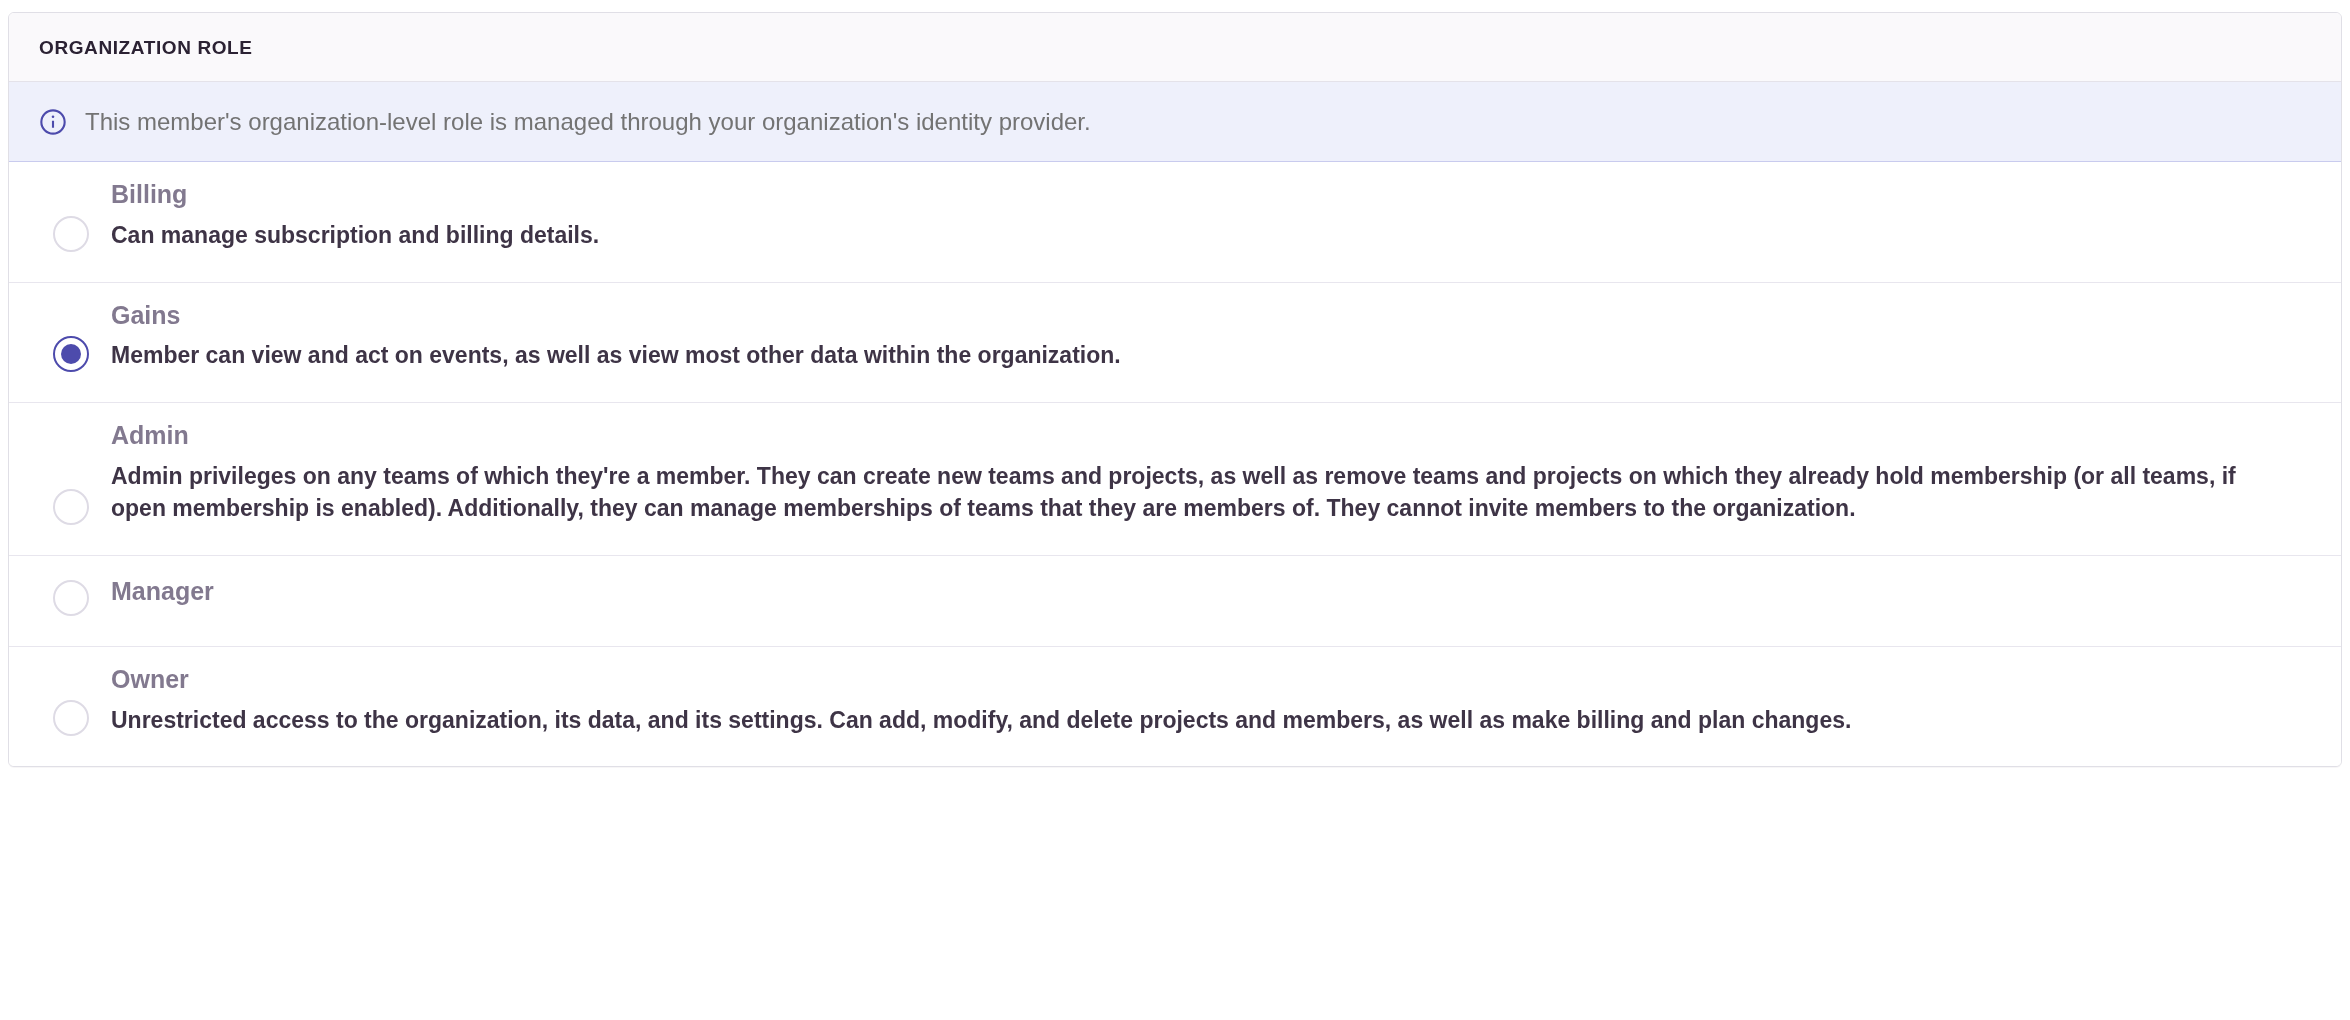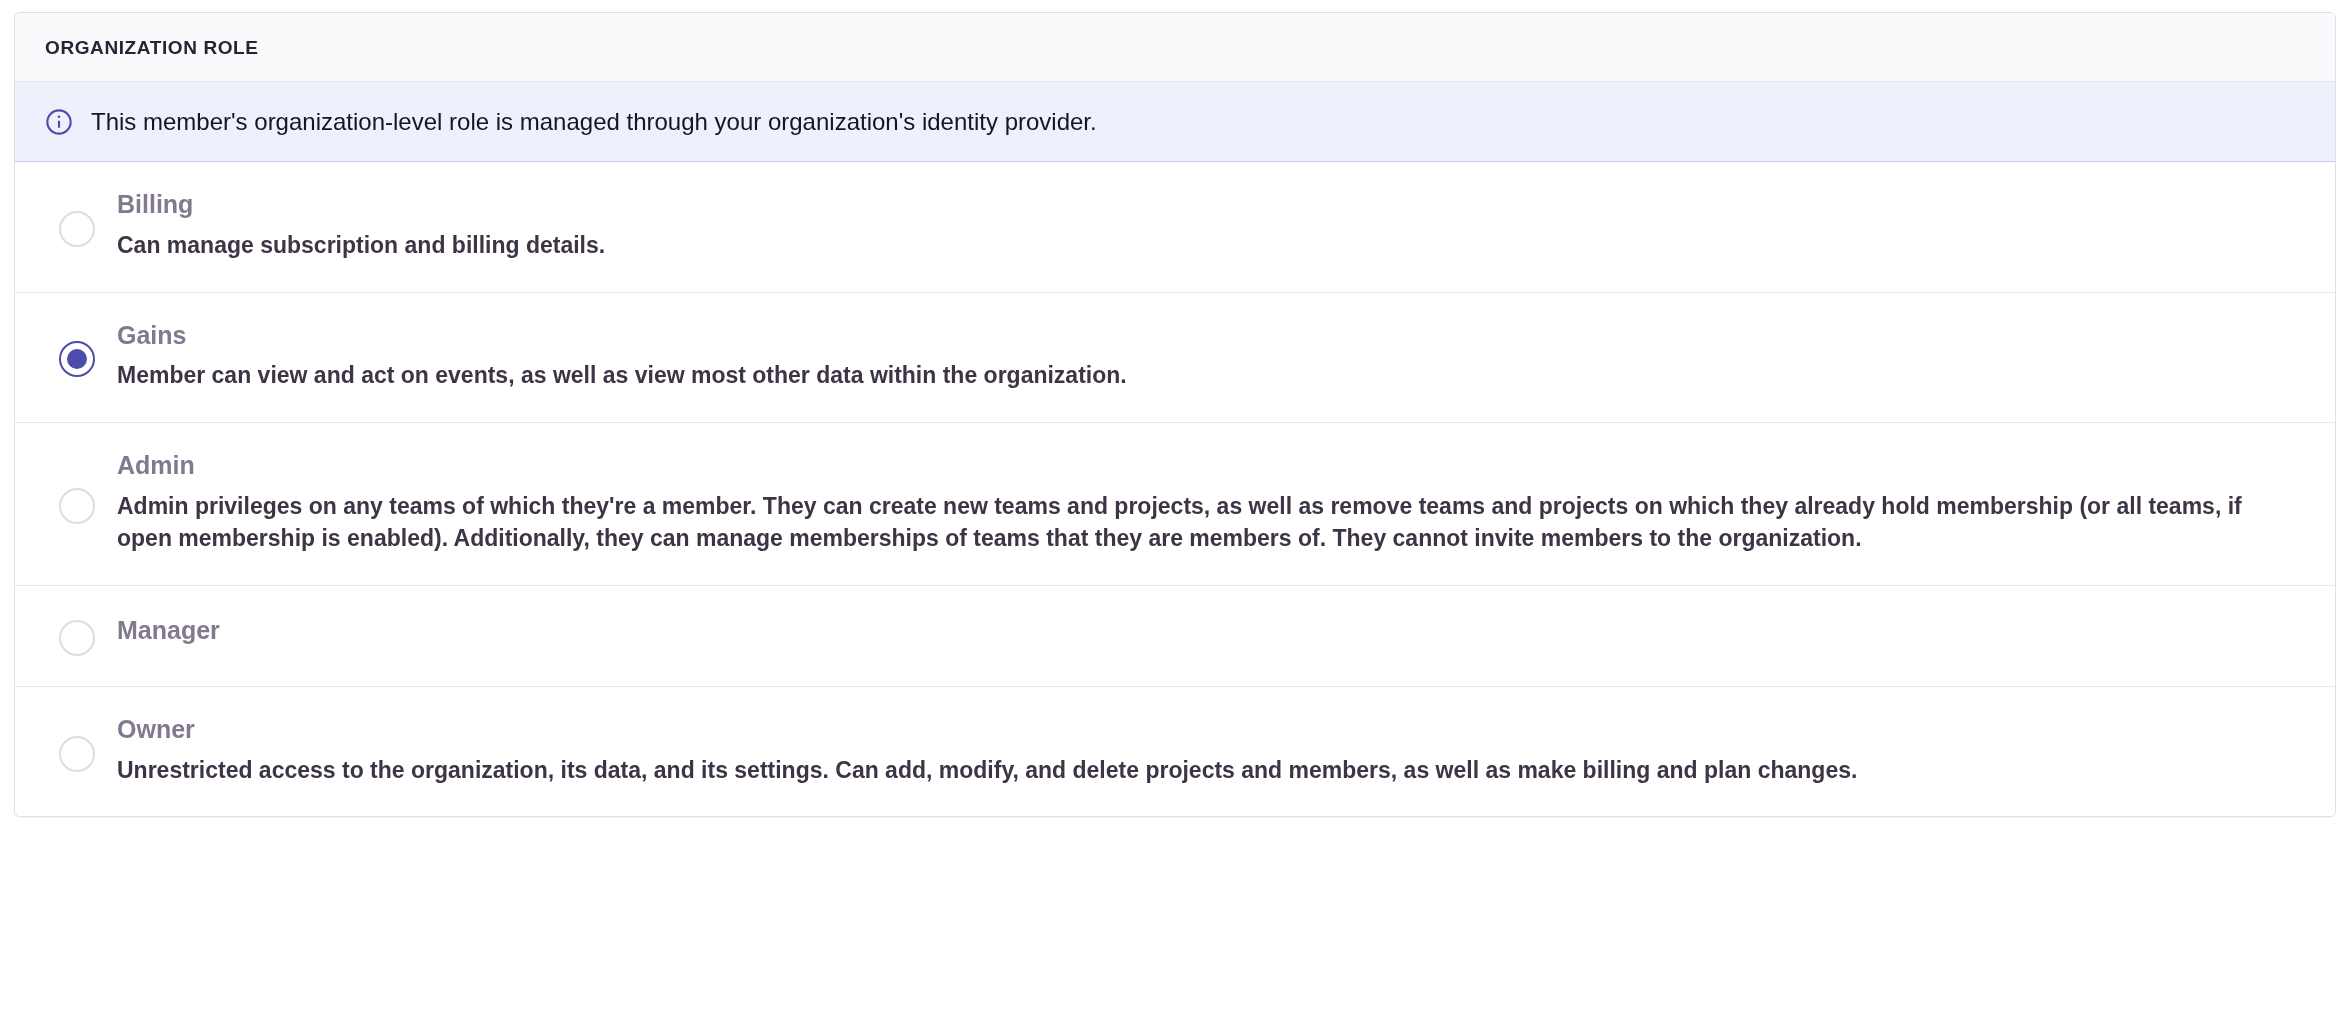--- a/index.html
+++ b/index.html
@@ -10,21 +10,21 @@
     font-family: "Liberation Sans", sans-serif;
     -webkit-font-smoothing: antialiased;
   }
   body {
     width: 2350px;
     height: 1020px;
     overflow: hidden;
   }
 
   .panel {
-    margin: 12px 14px;
+    margin: 12px 8px;
     border: 1px solid #e0dfe6;
     border-radius: 6px;
     background: #ffffff;
     overflow: hidden;
     box-shadow: 0 1px 0 rgba(43,34,51,0.04);
   }
 
   .panel-header {
     background: #faf9fb;
     border-bottom: 1px solid #e4e2e9;
@@ -48,28 +48,28 @@
   }
   .notice-icon {
     flex: 0 0 auto;
     width: 28px;
     height: 28px;
     display: block;
     color: #4d4bac;
   }
   .notice-text {
     font-size: 24px;
-    color: #0f172a;
+    color: #737373;
     line-height: 1.3;
   }
 
   .option-row {
     display: flex;
-    align-items: center;
-    padding: 28px 30px 30px 30px;
+    align-items: flex-end;
+    padding: 18px 30px 30px 30px;
     border-bottom: 1px solid #e8e6ee;
     background: #ffffff;
   }
   .option-row:last-child { border-bottom: none; }
 
   .radio {
     flex: 0 0 auto;
     width: 36px;
     height: 36px;
     border-radius: 50%;

